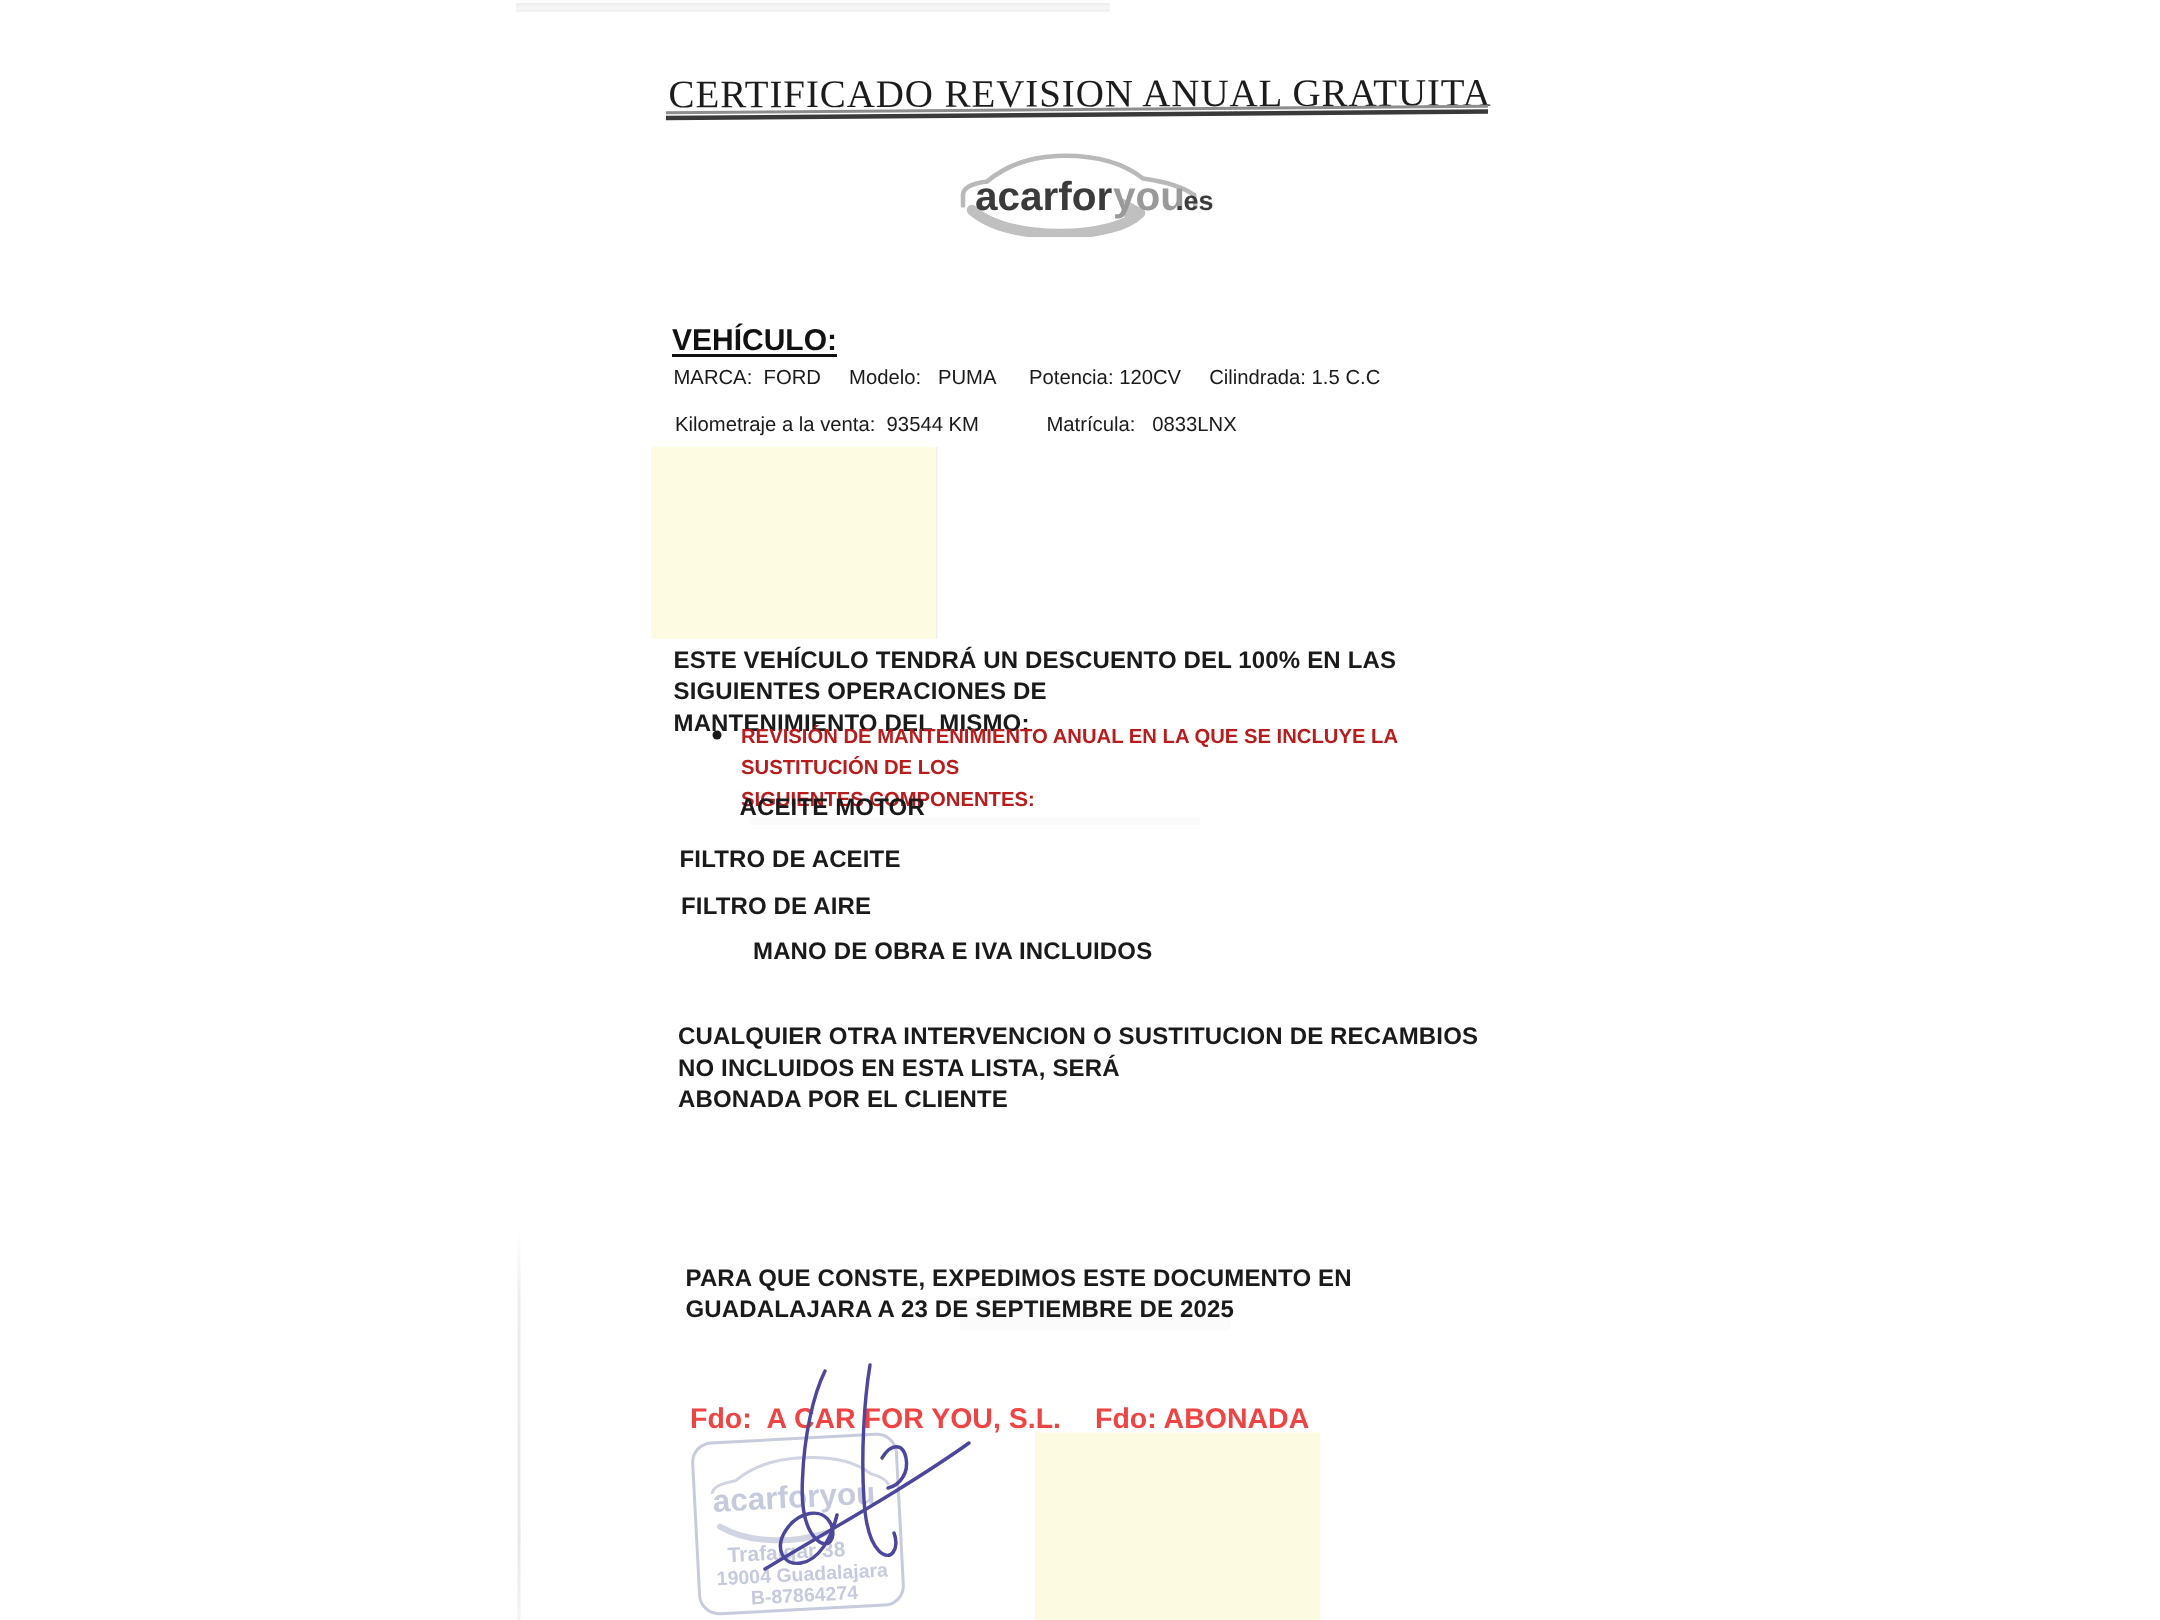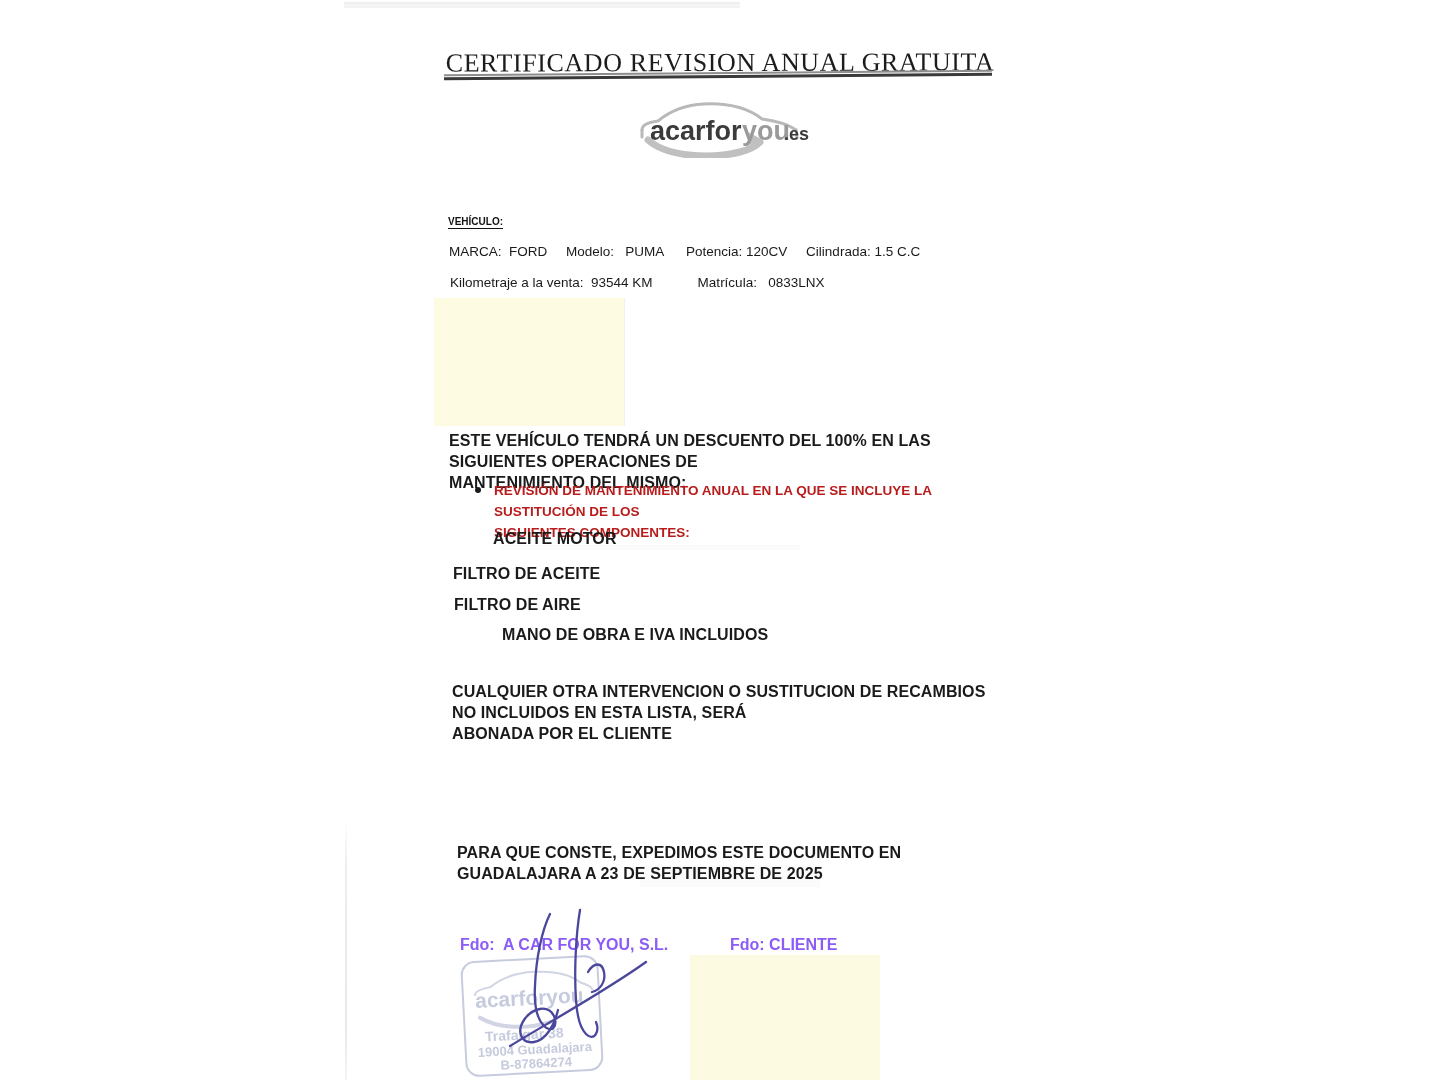--- a/index.html
+++ b/index.html
@@ -117,21 +117,21 @@
     font-family: "Liberation Sans", sans-serif;
     font-size: 16px;
     font-weight: 700;
     color: #1a1a1a;
     line-height: 21px;
     letter-spacing: .1px;
     white-space: pre-line;
   }
   .section-label {
     position: absolute;
-    font-size: 10px;
+    font-size: 20px;
     font-weight: 700;
     color: #111;
     text-decoration: underline;
     text-underline-offset: 3px;
   }
   .vehicle-line {
     position: absolute;
     font-size: 13.5px;
     font-weight: 400;
     color: #1a1a1a;
@@ -155,23 +155,23 @@
     font-size: 13.5px;
     font-weight: 700;
     color: #b91c1c;
     line-height: 21px;
     white-space: pre-line;
   }
 
   
   .sig-label {
     position: absolute;
-    font-size: 16px;
-    font-weight: 700;
-    color: #8b5cf6;
+    font-size: 19px;
+    font-weight: 700;
+    color: #ef4444;
     white-space: pre;
     z-index: 5;
   }
   .stamp {
     position: absolute;
     left: 462px;
     top: 957px;
     width: 140px;
     height: 118px;
     transform: rotate(-3deg);
@@ -241,21 +241,21 @@
   <div class="body-text" style="left:454px;top:594px;">FILTRO DE AIRE</div>
   <div class="body-text" style="left:454px;top:624px;padding-left:48px;">MANO DE OBRA E IVA INCLUIDOS</div>
 
   <div class="body-text" style="left:452px;top:681px;width:560px;">CUALQUIER OTRA INTERVENCION O SUSTITUCION DE RECAMBIOS NO INCLUIDOS EN ESTA LISTA, SERÁ
 ABONADA POR EL CLIENTE</div>
 
 
   <div class="body-text" style="left:457px;top:842px;width:570px;">PARA QUE CONSTE, EXPEDIMOS ESTE DOCUMENTO EN GUADALAJARA A 23 DE SEPTIEMBRE DE 2025</div>
 
   <div class="sig-label" style="left:460px;top:936px;">Fdo:  A CAR FOR YOU, S.L.</div>
-  <div class="sig-label" style="left:730px;top:936px;">Fdo: CLIENTE</div>
+  <div class="sig-label" style="left:730px;top:936px;">Fdo: ABONADA</div>
 
   <div class="stamp">
     <svg width="140" height="118" viewBox="0 0 140 118" xmlns="http://www.w3.org/2000/svg">
       <rect x="2" y="2" width="136" height="114" rx="13" ry="13" fill="none" stroke="#9aa2c4" stroke-width="2"></rect>
       <path d="M14 36 C14 31 22 29 30 28 C42 19 56 15 74 15 C94 15 110 19 120 28 C126 30 130 32 132 36" fill="none" stroke="#aab1cd" stroke-width="2"></path>
       <text x="14" y="48" font-family="'Liberation Sans', sans-serif" font-size="21" font-weight="700" fill="#98a0c2">acarforyou</text>
       <path d="M18 58 C36 70 64 72 88 66" fill="none" stroke="#aab1cd" stroke-width="4" stroke-linecap="round"></path>
       <text x="22" y="82" font-family="'Liberation Sans', sans-serif" font-size="14" font-weight="700" fill="#98a0c2">Trafalgar 38</text>
       <text x="14" y="97" font-family="'Liberation Sans', sans-serif" font-size="13" font-weight="700" fill="#98a0c2">19004 Guadalajara</text>
       <text x="36" y="111" font-family="'Liberation Sans', sans-serif" font-size="13" font-weight="700" fill="#98a0c2">B-87864274</text>

